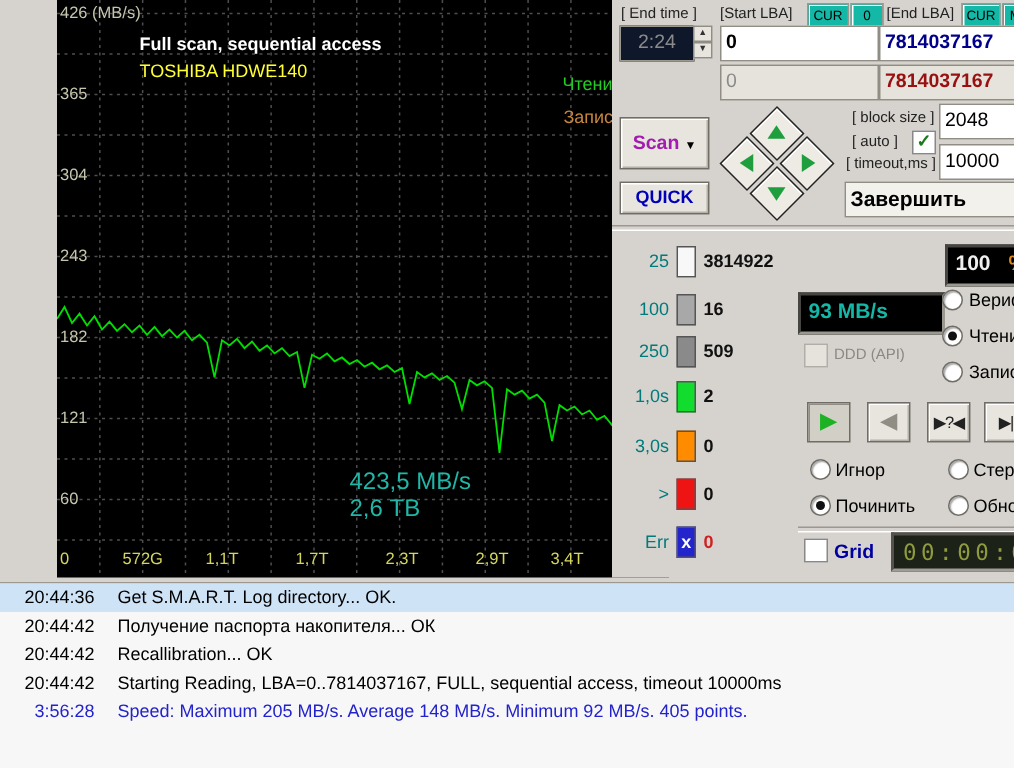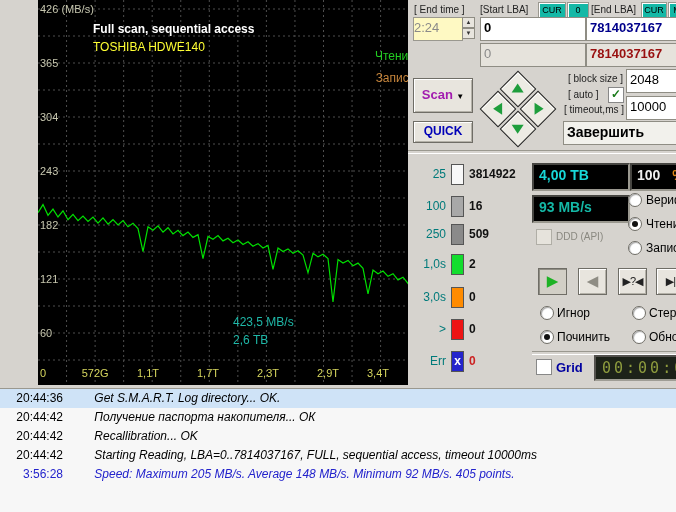--- a/index.html
+++ b/index.html
@@ -16,35 +16,35 @@
   #brand{position:absolute;right:4px;top:3px;width:88px;padding:2px 4px;border:1px solid #e6e6e6;
          color:#fff;font-weight:bold;font-size:12px;text-align:right;line-height:15px;background:#000;}
   .rw-row{position:absolute;height:14px;}
   .rw-row .rw-label{position:absolute;right:25px;top:0;font-size:12px;white-space:nowrap;}
   #read-row{top:49px;right:6px;width:100px;}
   #write-row{top:71px;right:6px;width:100px;}
   #read-row .rw-label{color:#22cc22;}
   #write-row .rw-label{color:#c8863c;}
   .chk{position:absolute;right:0;top:0;width:14px;height:14px;background:#fff;border:1px solid #888;
        color:#1a7a1a;font-weight:bold;font-size:12px;line-height:13px;text-align:center;}
-  #annot{position:absolute;left:195px;top:313px;color:#1fb8a8;font-size:12px;line-height:18px;}
+  #annot{position:absolute;left:195px;top:313px;color:#1fb8a8;font-size:16px;line-height:18px;}
   
   #panel{position:absolute;left:408px;top:0;width:268px;height:385px;background:#d6d3ce;}
   .plabel{position:absolute;font-size:10px;color:#222;white-space:nowrap;}
   .mini-btn{position:absolute;height:15px;background:#14b8a6;border:1px solid #9a988f;
             box-shadow:inset 1px 1px 0 #fff;font-size:9px;text-align:center;line-height:14px;}
   .field{position:absolute;height:20px;background:#fff;border:1px solid #8f8d84;
          font-size:13px;font-weight:bold;padding:1px 3px;line-height:18px;white-space:nowrap;}
   .field.dis{background:#e6e3dc;}
   .navy{color:#00008b;} .maroon{color:#991010;} .gray{color:#8a8a8a;font-weight:normal;}
   .btn3d{position:absolute;background:#e8e5de;border:1px solid #6f6d66;
          box-shadow:inset 1px 1px 0 #fff, inset -1px -1px 0 #b4b1a8;
          text-align:center;cursor:default;}
-  .spin{position:absolute;left:5px;top:17px;width:48px;height:22px;background:#fef9c3;
-        border:1px solid #9a988f;color:#8a8a8a;font-size:13px;line-height:20px;}
+  .spin{position:absolute;left:5px;top:17px;width:48px;height:22px;background:#0f172a;
+        border:1px solid #9a988f;color:#8a8a8a;font-size:13px;line-height:20px;text-align:center;}
   .spin-arrows{position:absolute;left:54px;top:17px;width:13px;height:22px;}
   .spin-arrows div{height:11px;background:#e8e5de;border:1px solid #8f8d84;font-size:6px;
                    line-height:9px;text-align:center;color:#333;box-sizing:border-box;}
   .groove{position:absolute;left:0;width:268px;height:2px;border-top:1px solid #9a988f;border-bottom:1px solid #fff;}
   
   .dia{position:absolute;width:24px;height:24px;background:#edebe4;border:1px solid #222;
        box-shadow:inset 1px 1px 0 #fff;transform:rotate(45deg);}
   .tri{position:absolute;width:0;height:0;transform:rotate(-45deg);}
   .tri.up{border-left:6px solid transparent;border-right:6px solid transparent;border-bottom:9px solid #1e9e3c;left:5px;top:7px;}
   .tri.down{border-left:6px solid transparent;border-right:6px solid transparent;border-top:9px solid #1e9e3c;left:6px;top:8px;}
@@ -67,21 +67,21 @@
   .play-btn.pressed{background:#d2cfc6;box-shadow:inset 1px 1px 0 #8f8d84;}
   .glyph-green{color:#1db224;font-size:15px;} .glyph-gray{color:#8f8d84;font-size:15px;}
   .glyph-small{color:#222;font-size:11px;letter-spacing:-1px;}
   .led{position:absolute;background:#0a0f06;border:2px inset #9a988f;color:#87972f;
        font-family:"DejaVu Sans Mono",monospace;font-size:15px;letter-spacing:3px;line-height:22px;padding:0 6px;opacity:.9;}
   
   #log{position:absolute;left:0;top:388px;width:676px;height:124px;background:#f7f7f7;border-top:1px solid #9a988f;}
   .log-row{position:relative;height:19px;line-height:19px;font-size:12px;white-space:nowrap;overflow:hidden;}
   .log-row.sel{background:#cfe3f7;}
   .log-time{display:inline-block;width:55px;margin-left:8px;text-align:right;}
-  .log-text{margin-left:28px;font-style:italic;}
+  .log-text{margin-left:12px;}
   .log-row.blue .log-time,.log-row.blue .log-text{color:#2323cc;}
 </style>
 </head>
 <body>
 
 <div id="app">
 
   <div id="chart">
     <svg id="chart-svg" width="408" height="385">
         <line x1="0" x2="408" y1="9" y2="9" stroke="#4e4e4e" stroke-dasharray="2 3"></line>
@@ -231,21 +231,20 @@
         <span class="leg-block" style="background:#ee1414"></span>
         <span class="leg-count">0</span>
       </div>
       <div class="leg-row" style="top:351px">
         <span class="leg-label">Err</span>
         <span class="leg-block" style="background:#2424cc">x</span>
         <span class="leg-count" style="color:#cc2222">0</span>
       </div>
     </div>
 
-    <div class="lcd" style="left:124px;top:163px;width:84px;color:#18d8d8">4,00 TB</div>
     <div class="lcd" style="left:222px;top:163px;width:58px;color:#f0f0f0">
       <span>100</span>
       <span style="color:#e08818;margin-left:8px">%</span>
     </div>
     <div class="lcd" style="left:124px;top:195px;width:84px;color:#14b8a6">93 MB/s</div>
 
     <span class="chk" style="left:128px;top:229px;right:auto;background:#e6e3dc;border-color:#b0aea6"></span>
     <span class="plabel" style="left:148px;top:231px;color:#8a8880">DDD (API)</span>
 
     <span class="radio" style="left:220px;top:193px"></span>

